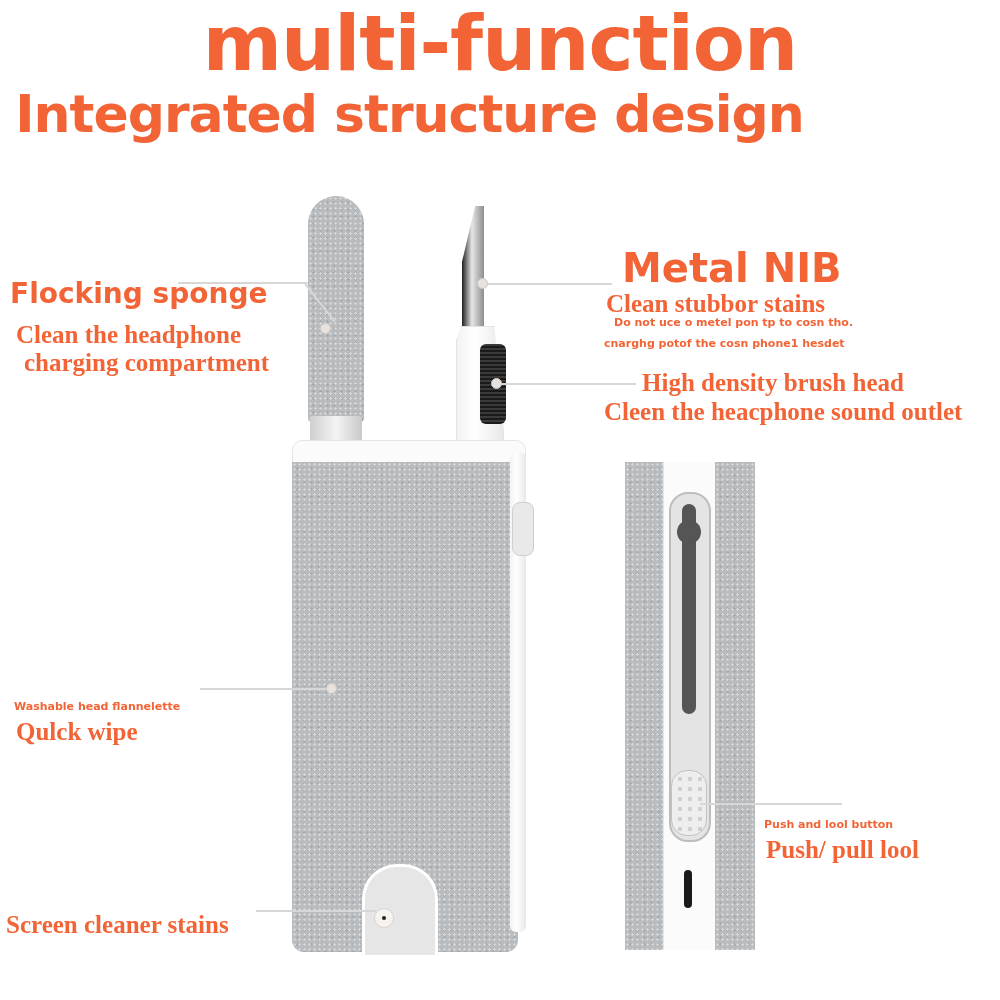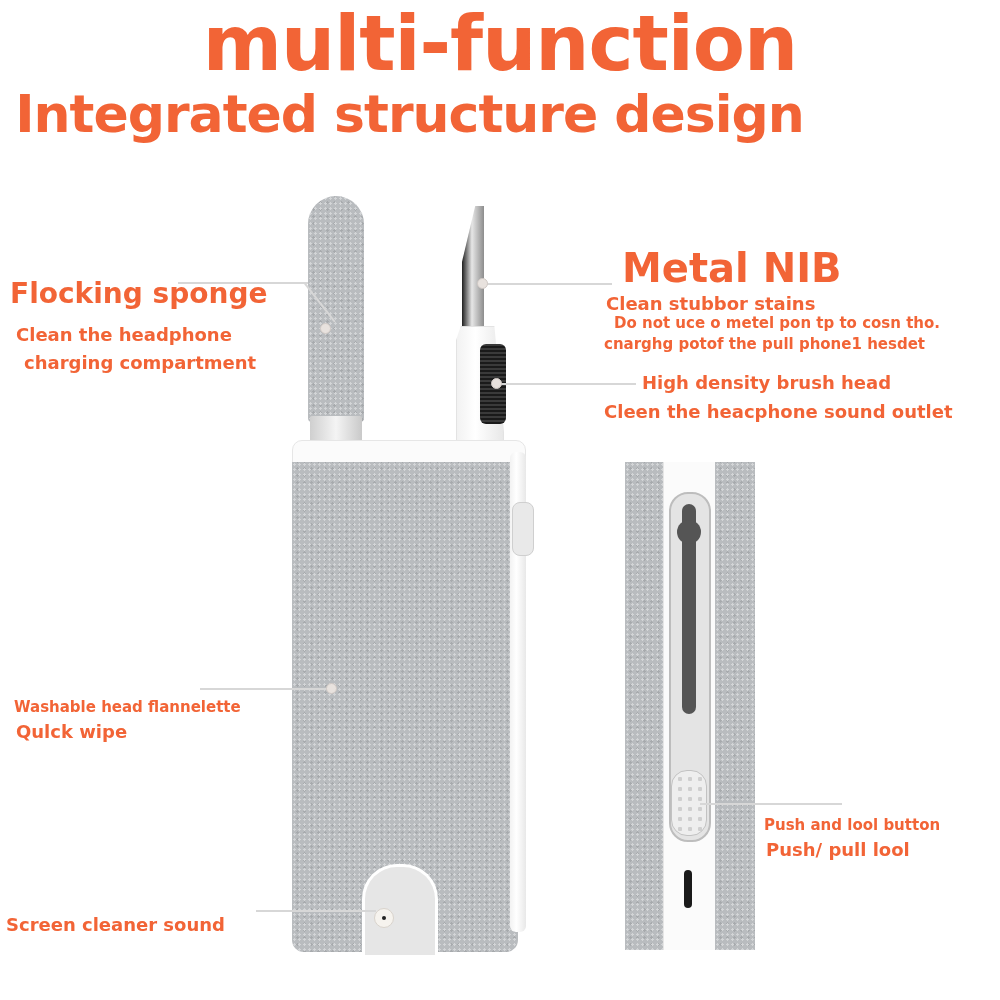--- a/index.html
+++ b/index.html
@@ -3,22 +3,22 @@
 <meta charset="utf-8">
 <style>
   html, body { margin: 0; padding: 0; background: #ffffff; }
   body { width: 1000px; height: 1000px; position: relative; overflow: hidden;
          font-family: "DejaVu Sans", "Liberation Sans", sans-serif; color: #f26436; }
   .abs { position: absolute; }
   .orange { color: #f26436; font-weight: bold; white-space: nowrap; }
   .title1 { left: 0; width: 1000px; top: 2px; text-align: center; font-size: 76px; letter-spacing: -1px; line-height: 84px; }
   .title2 { left: 0; width: 819px; top: 84px; text-align: center; font-size: 52px; letter-spacing: -1px; line-height: 60px; }
   .t-lg { font-size: 28px; line-height: 32px; }
-  .t-md { font-size: 18px; line-height: 26px; }
-  .t-sm { font-size: 15px; line-height: 20px; }
+  .t-md { font-size: 25px; line-height: 26px; font-family: Liberation Serif, serif; }
+  .t-sm { font-size: 11px; line-height: 20px; }
   .t-xl { font-size: 40px; line-height: 44px; }
   .leader { background: #d7d7d7; height: 2px; }
   .dot { width: 9px; height: 9px; border-radius: 50%; background: #e8e2de; border: 1px solid #cfc8c4; }
   .felt { background-color: #b9bcbf;
           background-image: radial-gradient(#d3d5d7 1px, transparent 1.2px), radial-gradient(#a7aaad 1px, transparent 1.2px);
           background-size: 5px 5px, 7px 7px; background-position: 0 0, 2px 3px; }
   .white-plastic { background: linear-gradient(90deg, #f2f2f2, #ffffff 40%, #e8e8e8); }
 </style>
 </head>
 <body>
@@ -79,25 +79,25 @@
 
 <div class="abs leader" style="left:256px; top:910px; width:120px;"></div>
 
 <div class="abs orange t-lg" style="left:10px; top:278px;">Flocking sponge</div>
 <div class="abs orange t-md" style="left:16px; top:322px;">Clean the headphone</div>
 <div class="abs orange t-md" style="left:24px; top:350px;">charging compartment</div>
 
 <div class="abs orange t-xl" style="left:622px; top:246px;">Metal NIB</div>
 <div class="abs orange t-md" style="left:606px; top:291px;">Clean stubbor stains</div>
 <div class="abs orange t-sm" style="left:614px; top:313px;">Do not uce o metel pon tp to cosn tho.</div>
-<div class="abs orange t-sm" style="left:604px; top:334px;">cnarghg potof the pull phone1 hesdet</div>
+<div class="abs orange t-sm" style="left:604px; top:334px;">cnarghg potof the cosn phone1 hesdet</div>
 
 <div class="abs orange t-md" style="left:642px; top:370px;">High density brush head</div>
 <div class="abs orange t-md" style="left:604px; top:399px;text-align:center;">Cleen the heacphone sound outlet</div>
 
 <div class="abs orange t-sm" style="left:14px; top:697px;">Washable head flannelette</div>
 <div class="abs orange t-md" style="left:16px; top:719px;">Qulck wipe</div>
 
 <div class="abs orange t-sm" style="left:764px; top:815px;">Push and lool button</div>
 <div class="abs orange t-md" style="left:766px; top:837px;">Push/ pull lool</div>
 
-<div class="abs orange t-md" style="left:6px; top:912px;">Screen cleaner sound</div>
+<div class="abs orange t-md" style="left:6px; top:912px;">Screen cleaner stains</div>
 <div class="abs orange t-lg" style="left:6px; top:988px;margin-top:36px;">Deep cdeaning</div>
 
 </body></html>

